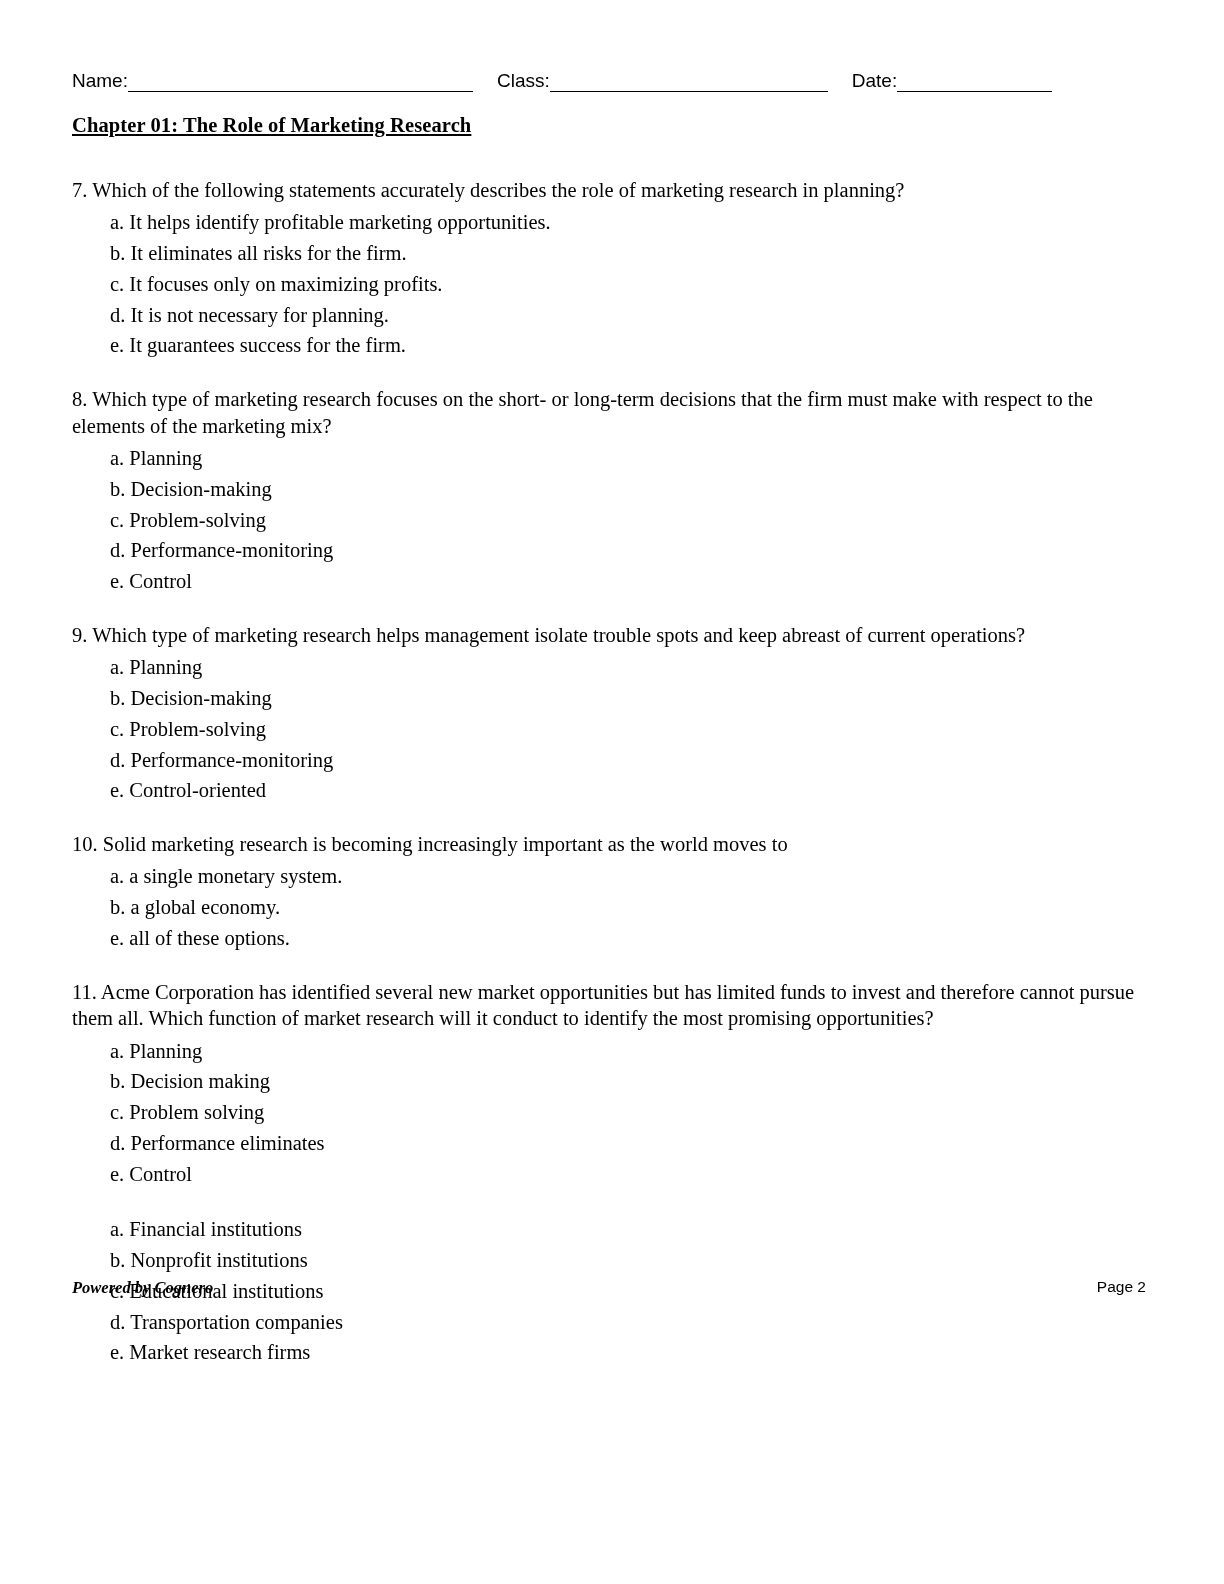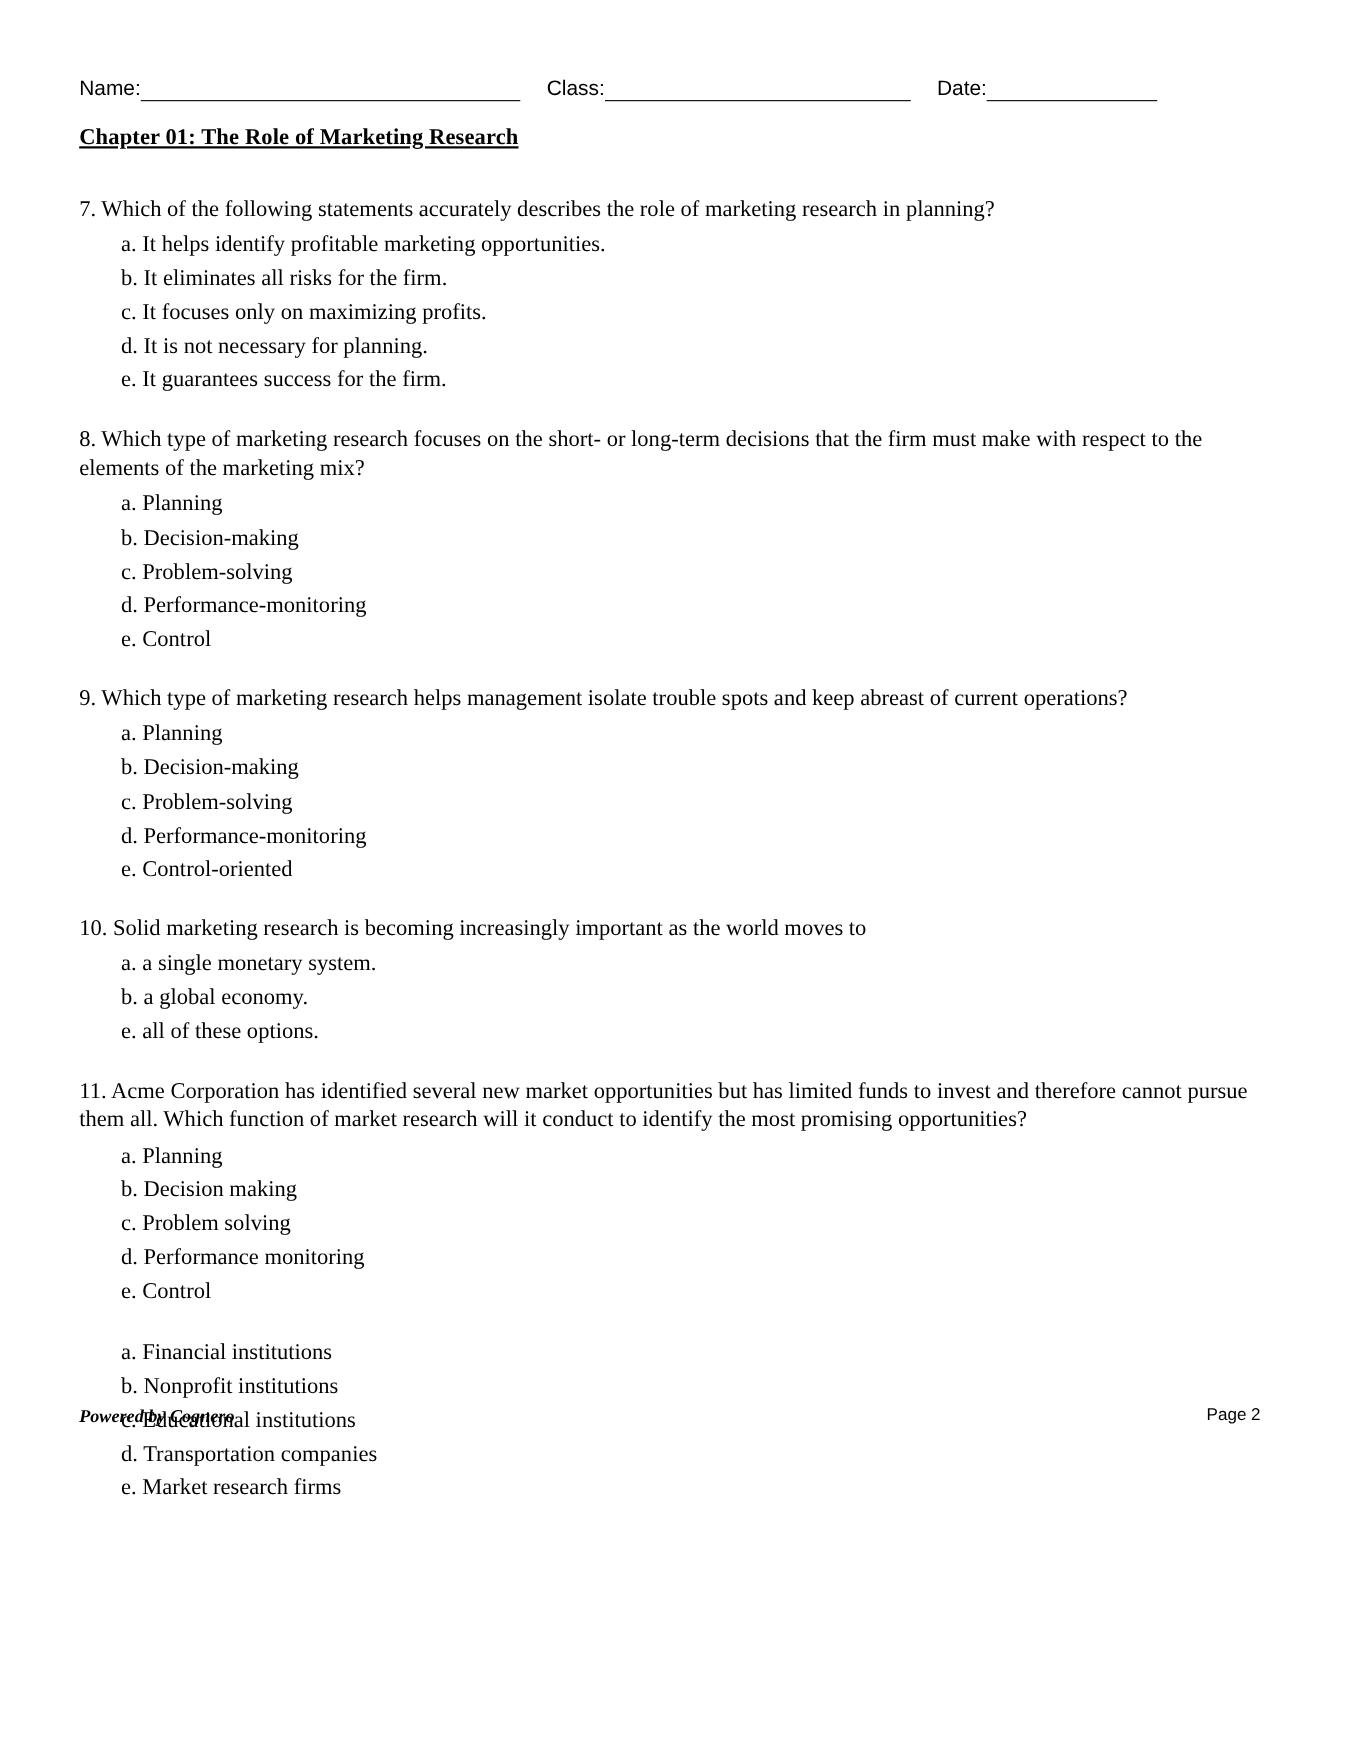--- a/index.html
+++ b/index.html
@@ -155,21 +155,21 @@
       <li>e. all of these options.</li>
     </ul>
   </div>
 
   <div class="question-block">
     <p class="q-stem">11. Acme Corporation has identified several new market opportunities but has limited funds to invest and therefore cannot pursue them all. Which function of market research will it conduct to identify the most promising opportunities?</p>
     <ul class="q-choices">
       <li>a. Planning</li>
       <li>b. Decision making</li>
       <li>c. Problem solving</li>
-      <li>d. Performance monitoring</li>
+      <li>d. Performance eliminates</li>
       <li>e. Control</li>
     </ul>
   </div>
 
   <div class="question-block">
     <ul class="q-choices">
       <li>a. Financial institutions</li>
       <li>b. Nonprofit institutions</li>
       <li>c. Educational institutions</li>
       <li>d. Transportation companies</li>

